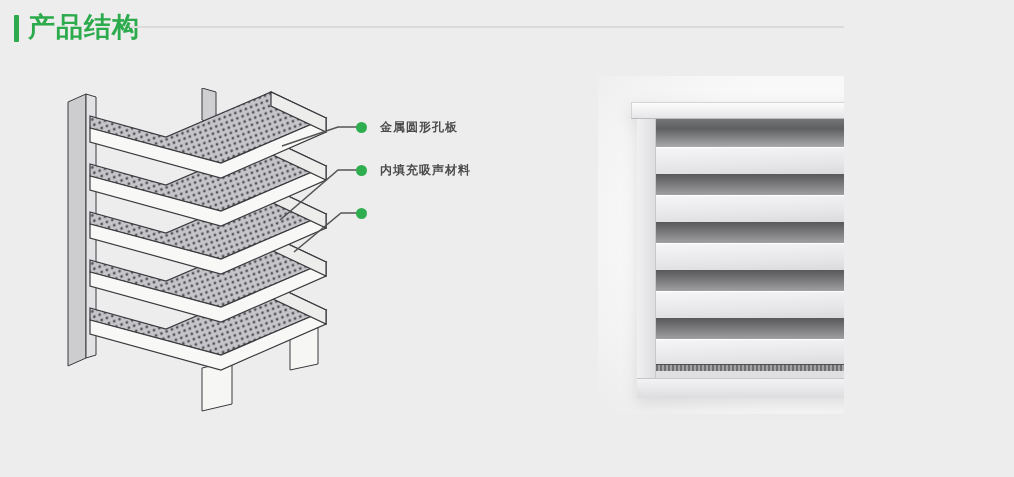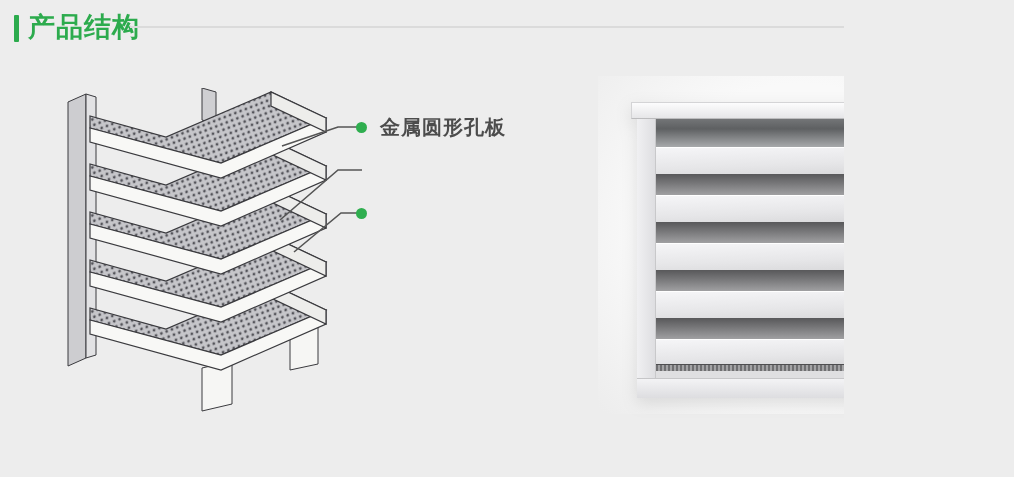--- a/index.html
+++ b/index.html
@@ -12,21 +12,21 @@
   .page-title { position:absolute; left:28px; top:10px; font-size:27px; font-weight:bold; color:#2cab4d; letter-spacing:1px; line-height:34px; }
   .header-divider { position:absolute; left:130px; top:26px; width:845px; height:2px;
                     background:linear-gradient(90deg,#dbdbdb 0%,#dbdbdb 90%,rgba(219,219,219,0) 100%); }
 
   
   .drawing-svg { position:absolute; left:56px; top:88px; width:292px; height:326px; }
   .leader-svg  { position:absolute; left:230px; top:100px; width:140px; height:165px; }
 
   .label-row { position:absolute; left:356px; height:22px; display:flex; align-items:center; white-space:nowrap; }
   .label-row .dot { width:11px; height:11px; border-radius:50%; background:#2fae4f; flex:0 0 auto; }
-  .label-row .txt { margin-left:13px; font-size:20px; font-weight:600; color:#4c4c4c; letter-spacing:1px;font-family:Liberation Serif, serif; }
+  .label-row .txt { margin-left:13px; font-size:12px; font-weight:600; color:#4c4c4c; letter-spacing:1px;font-family:Liberation Serif, serif; }
   .row-0 { top:116px; } .row-1 { top:159px; } .row-2 { top:202px; }
 
   
   .photo-area { position:absolute; left:598px; top:76px; width:402px; height:338px;
                 background:radial-gradient(ellipse at 50% 45%, #f9f9f9 55%, #ededed 98%); }
   .product { position:absolute; left:33px; top:26px; width:336px; height:296px;
              filter:drop-shadow(0 5px 8px rgba(0,0,0,0.10)); }
   .cap { position:absolute; top:0; left:0; right:0; height:17px;
          background:linear-gradient(#fcfcfd,#e6e6e8); border:1px solid #d4d4d6; border-bottom-color:#bcbcbe; }
   .pbody { position:absolute; top:17px; left:6px; right:6px; bottom:0; background:#e8e8ea; }
@@ -85,20 +85,24 @@
   <svg class="leader-svg" viewBox="0 0 140 165">
     <polyline points="52,46 108,27 132,27" fill="none" stroke="#555" stroke-width="1.6"></polyline>
     <polyline points="50,120 108,70 132,70" fill="none" stroke="#555" stroke-width="1.6"></polyline>
     <polyline points="64,152 111,113 132,113" fill="none" stroke="#555" stroke-width="1.6"></polyline>
   </svg>
 
   <div class="label-row row-0">
     <span class="dot"></span>
     <span class="txt">金属圆形孔板</span>
   </div>
+  <div class="label-row row-1">
+    <span class="dot"></span>
+    <span class="txt">内填充吸声材料</span>
+  </div>
   <div class="label-row row-2">
     <span class="dot"></span>
   </div>
 
   <div class="photo-area">
     <div class="product">
       <div class="cap"></div>
       <div class="pbody">
         <div class="post left"></div>
         <div class="post right"></div>

